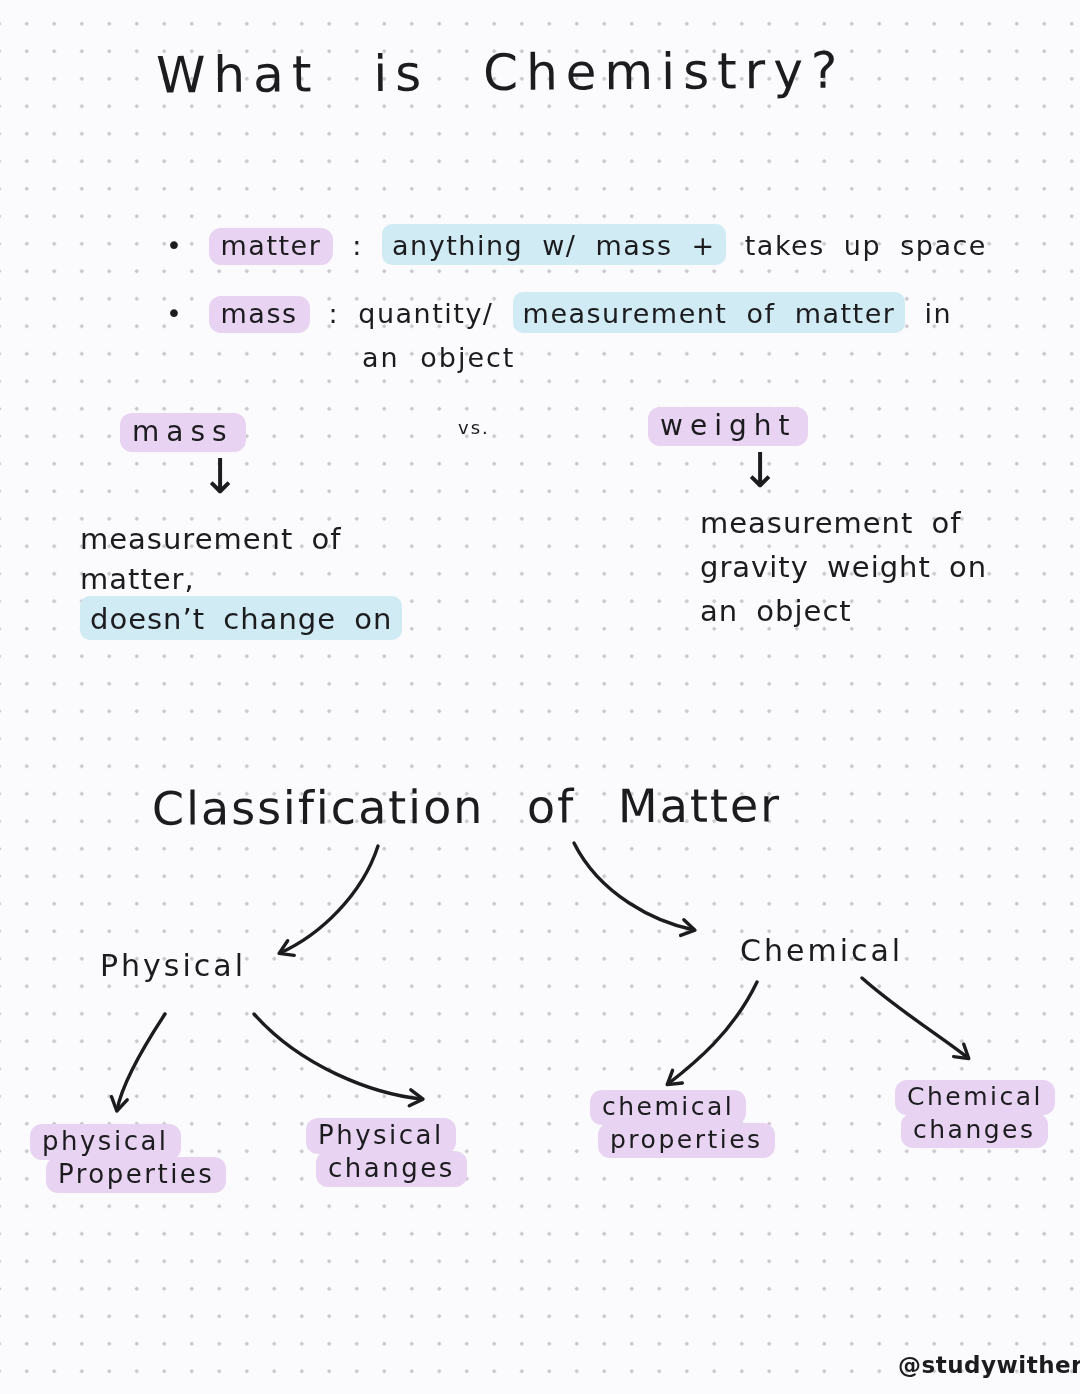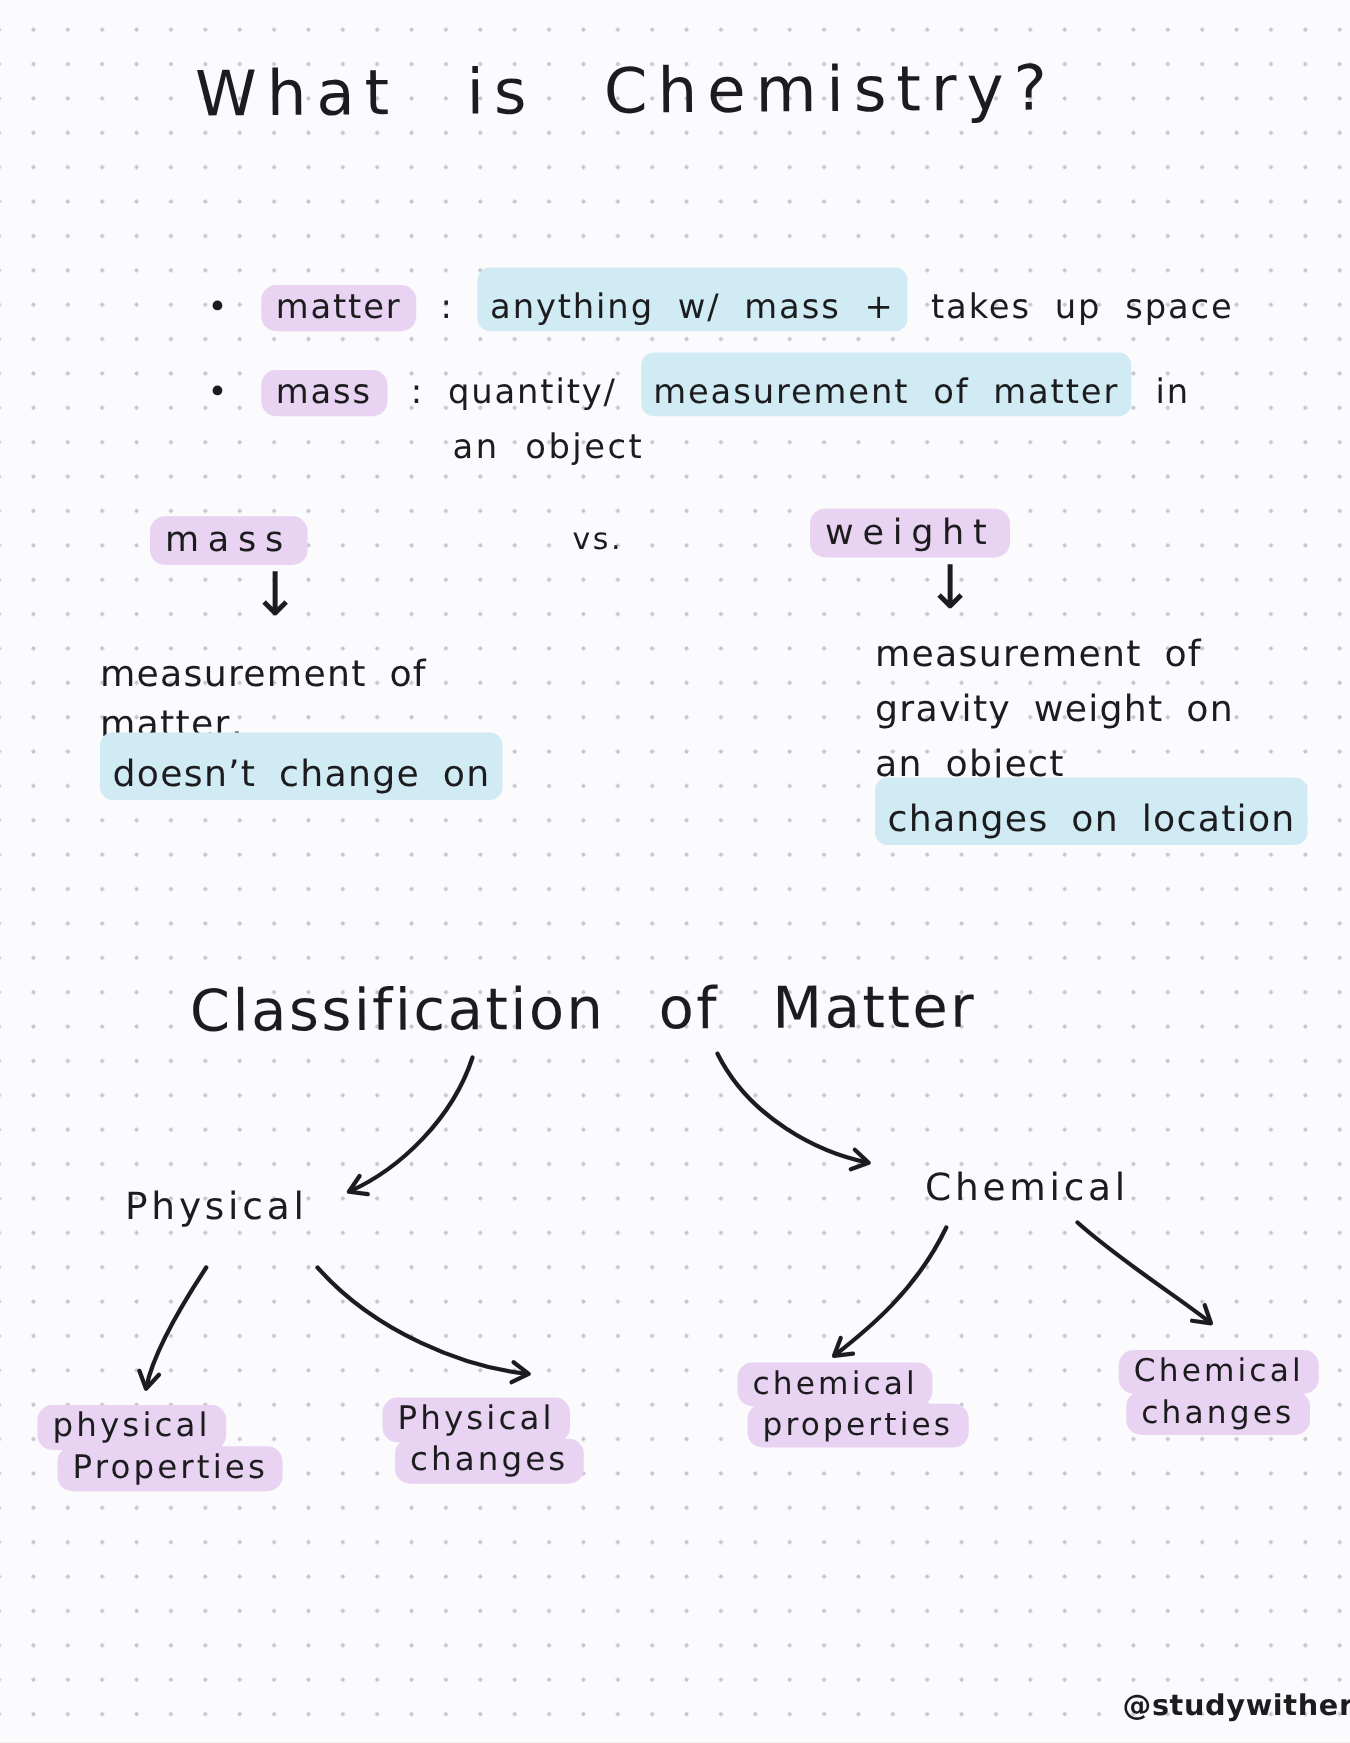--- a/index.html
+++ b/index.html
@@ -21,21 +21,21 @@
   .abs { position: absolute; }
   .hl-purple {
     background: #e8d3f2;
     border-radius: 12px;
     padding: 2px 12px 4px;
     white-space: nowrap;
   }
   .hl-blue {
     background: #d0ebf4;
     border-radius: 10px;
-    padding: 16px 10px 4px;
+    padding: 6px 10px 4px;
     white-space: nowrap;
   }
   .title {
     left: 156px; top: 44px;
     font-size: 50px;
     letter-spacing: 8px;
     word-spacing: 30px;
     white-space: nowrap;
     transform: rotate(-0.4deg);
   }
@@ -55,21 +55,21 @@
   .bullet1 { left: 166px; top: 230px; }
   .bullet2 { left: 166px; top: 298px; }
   .bullet2-line2 { left: 362px; top: 342px; font-size: 27px; letter-spacing: 2px; word-spacing: 10px; }
   .bdot { margin-right: 6px; }
   .cmp-head {
     font-size: 28px;
     letter-spacing: 7px;
   }
   .mass-head { left: 120px; top: 415px; }
   .weight-head { left: 648px; top: 409px; }
-  .vs { left: 458px; top: 417px; font-size: 24px; letter-spacing: 2px; }
+  .vs { left: 458px; top: 417px; font-size: 18px; letter-spacing: 2px; }
   .down-arrow { font-size: 48px; line-height: 1; }
   .down-arrow-left { left: 200px; top: 452px; }
   .down-arrow-right { left: 740px; top: 446px; }
   .cmp-block {
     font-size: 29px;
     letter-spacing: 1px;
     word-spacing: 8px;
   }
   .mass-block { left: 80px; top: 522px; width: 370px; }
   .mass-block .cmp-line { height: 40px; }
@@ -167,21 +167,20 @@
   <div class="abs cmp-block mass-block">
     <div class="cmp-line">measurement of</div>
     <div class="cmp-line">matter,</div>
     <div class="cmp-line"><span class="hl-blue">doesn’t change on</span></div>
   </div>
 
   <div class="abs cmp-block weight-block">
     <div class="cmp-line">measurement of</div>
     <div class="cmp-line">gravity weight on</div>
     <div class="cmp-line">an object</div>
-    <div class="cmp-line"><span class="hl-blue">changes on location</span></div>
   </div>
 
   <div class="abs class-heading">Classification of Matter</div>
 
   <div class="abs branch branch-physical">Physical</div>
   <div class="abs branch branch-chemical">Chemical</div>
 
   <div class="abs leaf leaf-pp">
     <div class="leaf-line"><span class="hl-purple">physical</span></div>
     <div class="leaf-line indent"><span class="hl-purple">Properties</span></div>

